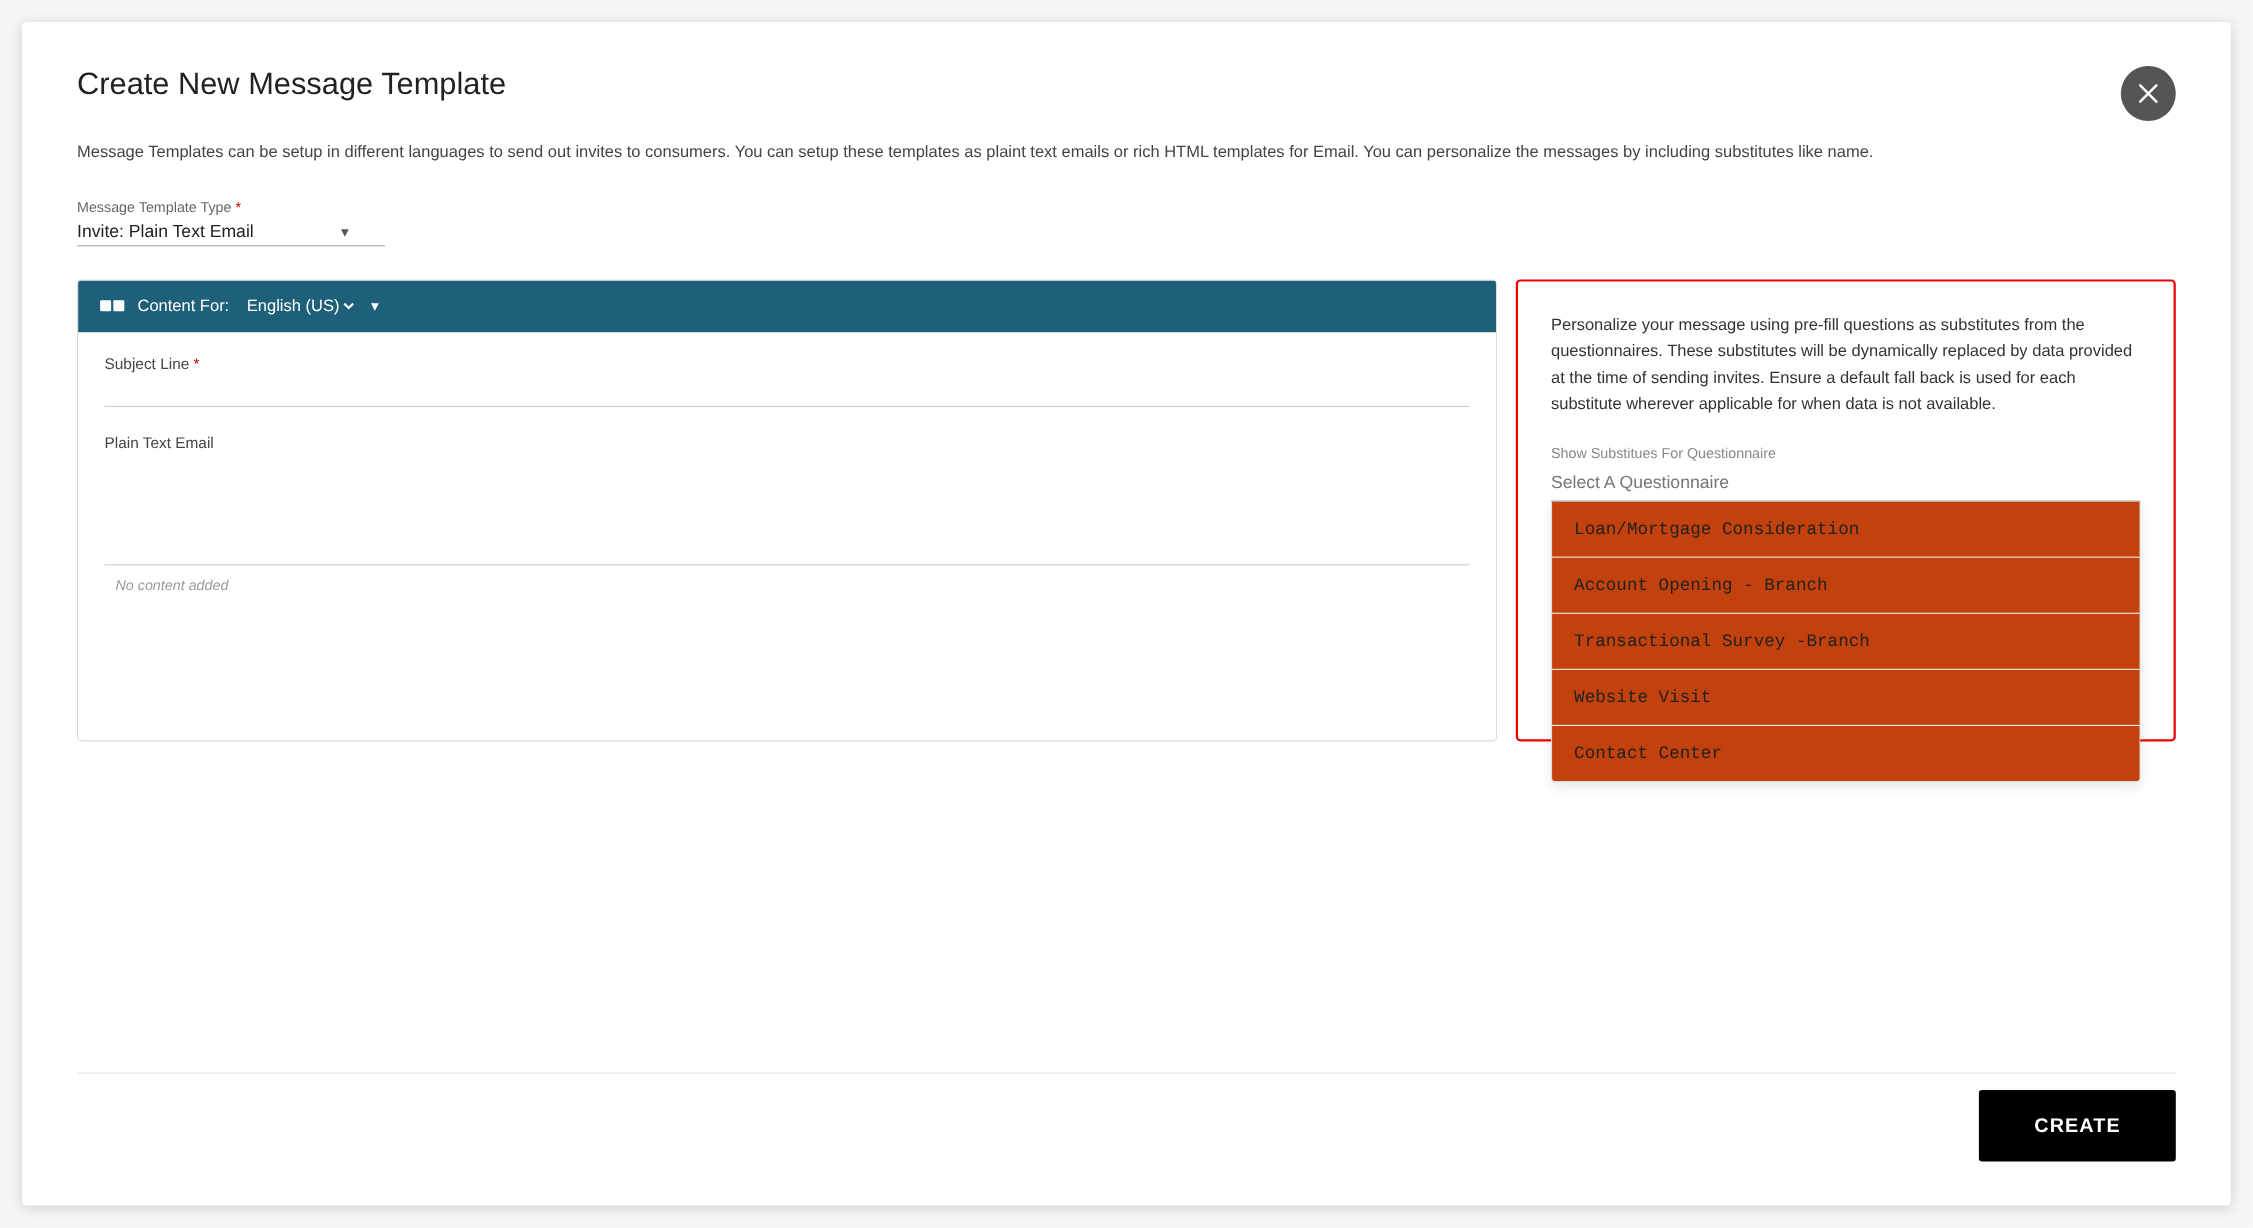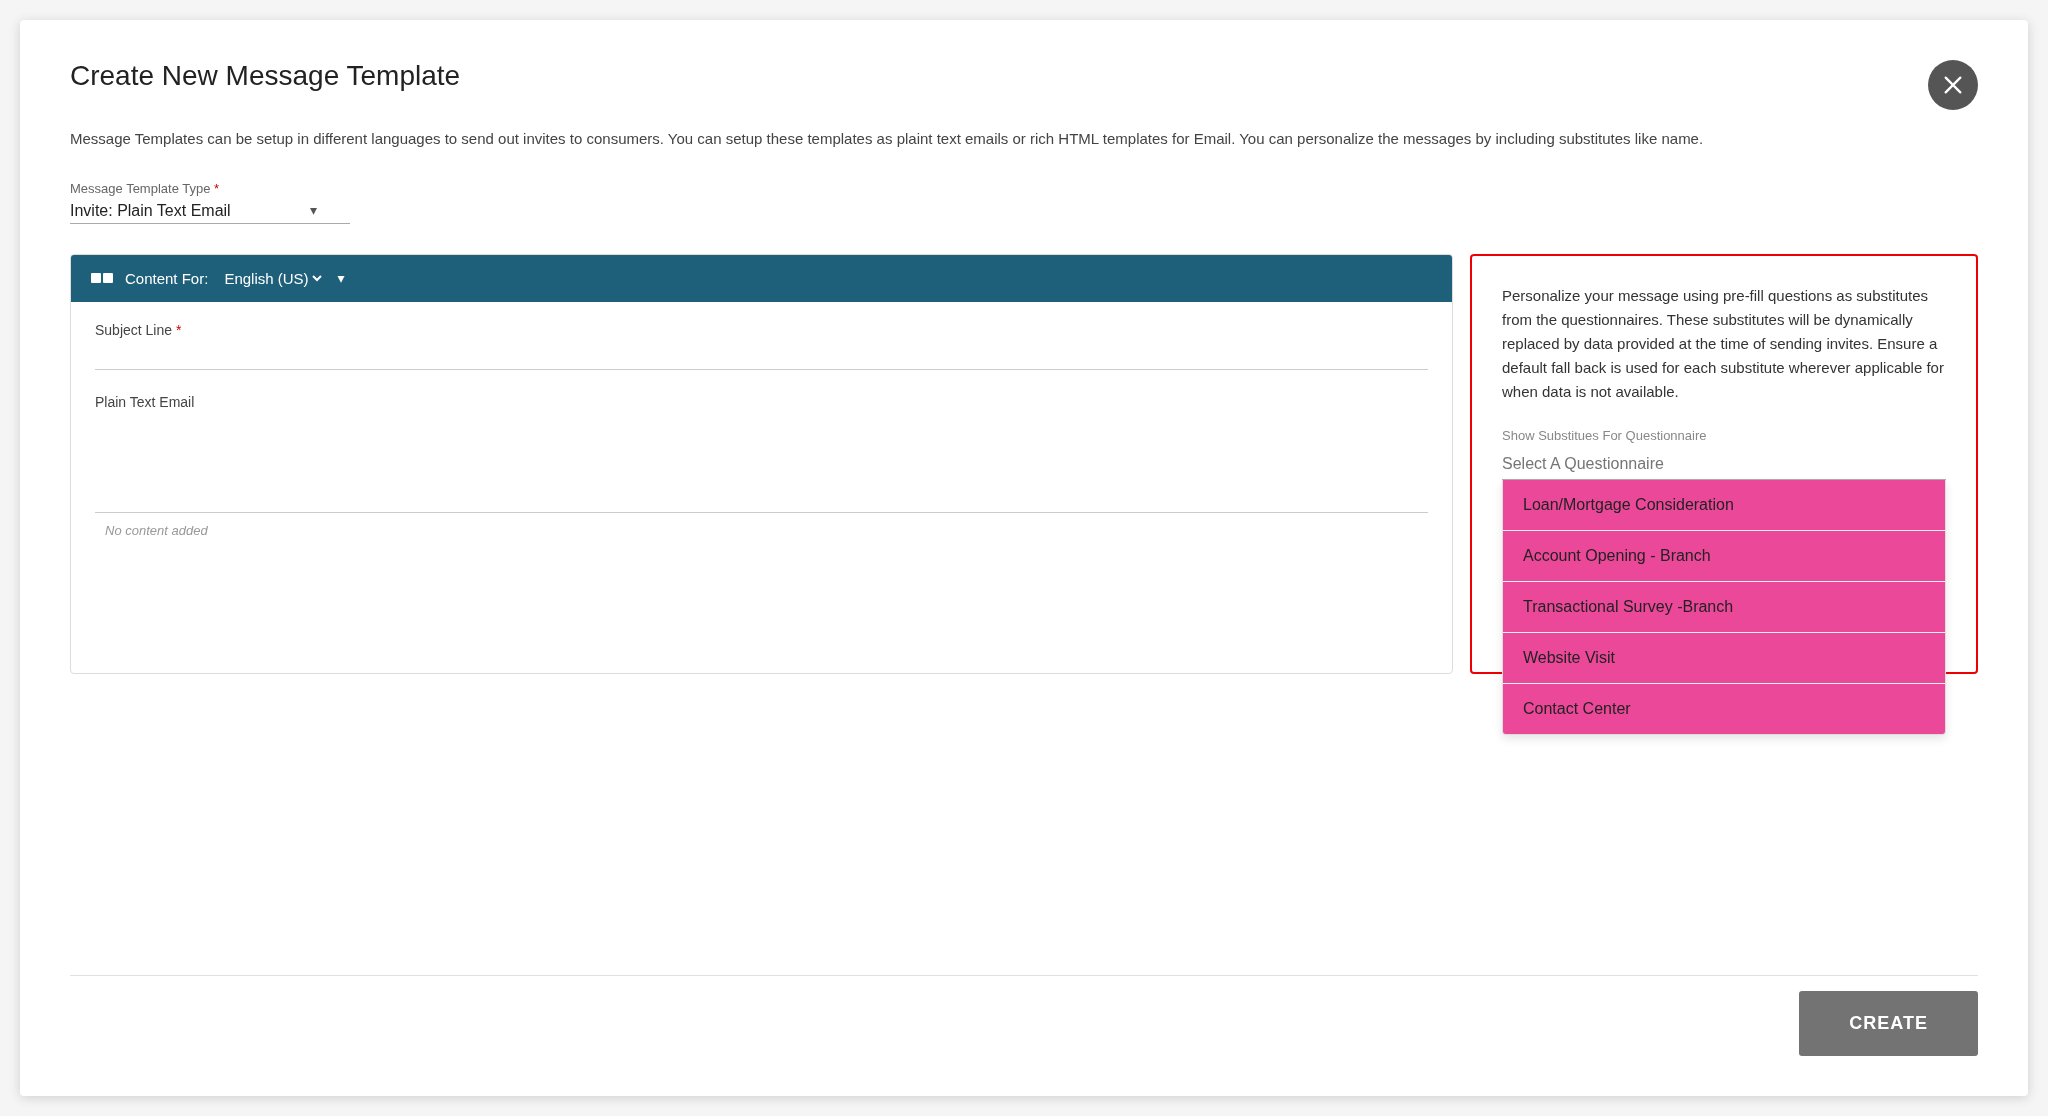--- a/index.html
+++ b/index.html
@@ -211,21 +211,21 @@
       border-top: 1px solid #ccc;
       margin: 10px 0;
     }
     .no-content {
       font-size: 13px;
       color: #999;
       font-style: italic;
       margin-left: 10px;
     }
     .right-panel {
-      width: 508px;
+      width: 600px;
       border: 2px solid #e00;
       border-radius: 4px;
       padding: 28px 30px;
       position: relative;
       max-height: 420px;
     }
     .right-panel-desc {
       font-size: 15px;
       color: #333;
       line-height: 1.6;
@@ -244,46 +244,47 @@
     .questionnaire-select-input {
       width: 100%;
       border: none;
       outline: none;
       font-size: 16px;
       color: #aaa;
       padding: 6px 0;
       background: transparent;
     }
     .dropdown-list {
-      background: #ec4899;
+      background: #c2410c;
       border: 1px solid #ddd;
       border-top: none;
       border-radius: 0 0 4px 4px;
       box-shadow: 0 4px 10px rgba(0,0,0,0.1);
       z-index: 100;
+      font-family: Liberation Mono, monospace;
     }
     .dropdown-item {
       padding: 16px 20px;
       font-size: 16px;
       color: #222;
       cursor: pointer;
       border-bottom: 1px solid #f0f0f0;
     }
     .dropdown-item:last-child {
       border-bottom: none;
     }
     .footer {
       position: absolute;
       bottom: 40px;
       right: 50px;
       display: flex;
       gap: 20px;
     }
     .create-btn {
-      background: #737373;
+      background: #000000;
       color: #fff;
       border: none;
       padding: 22px 50px;
       font-size: 18px;
       font-weight: 700;
       letter-spacing: 1px;
       cursor: pointer;
       border-radius: 3px;
     }
     .bottom-divider {

